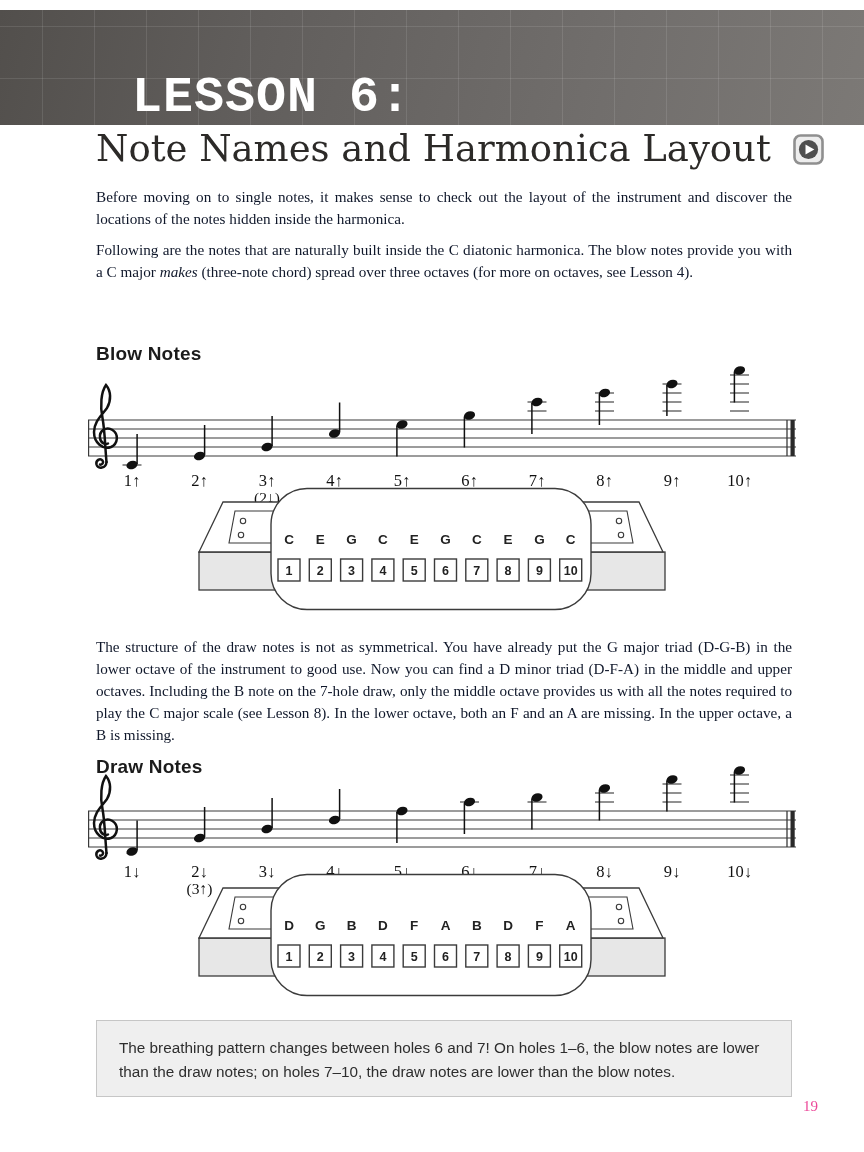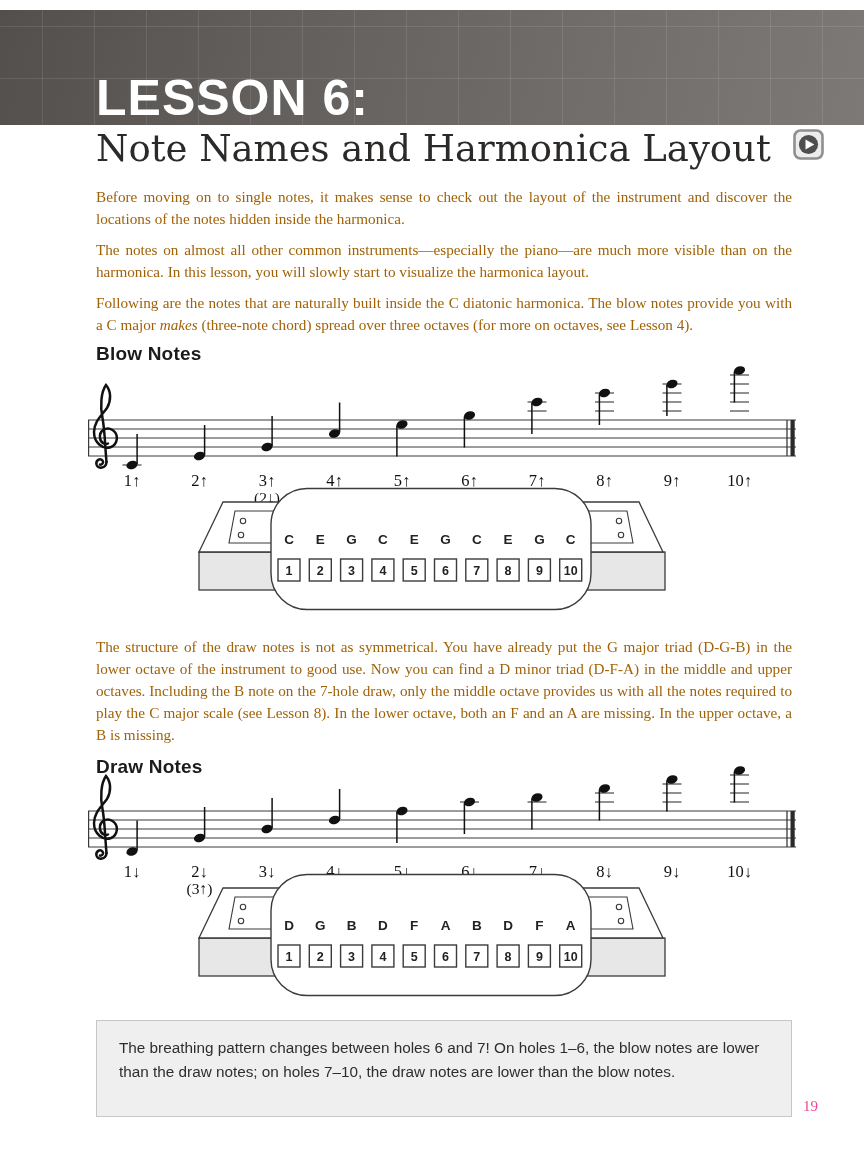--- a/index.html
+++ b/index.html
@@ -12,52 +12,52 @@
     position:absolute;left:0;top:10px;width:864px;height:115px;
     background-image:
       linear-gradient(rgba(255,255,255,0.10) 1.5px, transparent 1.5px),
       linear-gradient(90deg, rgba(255,255,255,0.10) 1.5px, transparent 1.5px),
       linear-gradient(105deg,#524f4c 0%,#615e5c 30%,#716e6c 70%,#7c7976 100%);
     background-size:52px 52px,52px 52px,100% 100%;
     background-position:0 16px,42px 0,0 0;
   }
   #lesson-label{
     position:absolute;left:96px;bottom:2px;
-    font-family:Liberation Sans, sans-serif;font-weight:700;
-    font-size:50px;line-height:1;color:#ffffff;letter-spacing:1px;
+    font-family:Liberation Mono, monospace;font-weight:700;
+    font-size:50px;line-height:1;color:#ffffff;letter-spacing:1px;padding-left:36px;
   }
   #title-row{
-    position:absolute;left:96px;top:129px;display:flex;align-items:flex-start;gap:22px;
+    position:absolute;left:96px;top:129px;display:flex;align-items:center;gap:22px;
   }
   #page-title{
     font-family:"DejaVu Serif", serif;font-weight:500;
     font-size:37px;line-height:1.1;color:#2c2a28;white-space:nowrap;
   }
   .play-icon{display:inline-block;width:31px;height:31px;cursor:pointer;}
   
   .bodytext{
     position:absolute;left:96px;width:696px;
-    font-size:15.2px;line-height:22px;text-align:justify;color:#a16207;
+    font-size:15.2px;line-height:22px;text-align:justify;color:#0f172a;
   }
   .bodytext p{margin:0 0 9px 0;}
   .bodytext em{font-style:italic;}
   .section-heading{
     position:absolute;left:96px;
     font-family:"Liberation Sans", sans-serif;font-weight:600;
     font-size:19px;color:#1b1b1b;letter-spacing:0.2px;
   }
   
   .staff-wrap{position:absolute;left:86px;width:712px;height:146px;}
   .harmonica-wrap{position:absolute;left:197px;width:470px;height:126px;}
   svg{display:block;}
   
   #note-box{
     position:absolute;left:96px;top:1020px;width:696px;box-sizing:border-box;
     background:#efefef;border:1px solid #c6c6c6;
-    padding:15px 22px 32px 22px;
+    padding:15px 22px 12px 22px;
   }
   #note-box-text{
     font-family:"Liberation Sans", sans-serif;
     font-size:15.3px;line-height:24px;color:#2e2e2e;
   }
   #page-number{
     position:absolute;right:46px;top:1098px;
     font-size:15px;color:#ec4899;
   }
 </style>
@@ -76,21 +76,20 @@
       <svg width="31" height="31" viewBox="0 0 31 31">
         <rect x="1.5" y="1.5" width="28" height="28" rx="6" fill="#ededed" stroke="#8f8f8f" stroke-width="2.6"></rect>
         <circle cx="15.5" cy="15.5" r="9.6" fill="#4f4f4f"></circle>
         <polygon points="12.5,10.6 21.3,15.5 12.5,20.4" fill="#ffffff"></polygon>
       </svg>
     </span>
   </div>
 
   <div class="bodytext" style="top:186px;">
     <p>Before moving on to single notes, it makes sense to check out the layout of the instrument and discover the locations of the notes hidden inside the harmonica.</p>
-    <p>The notes on almost all other common instruments—especially the piano—are much more visible than on the harmonica. In this lesson, you will slowly start to visualize the harmonica layout.</p>
     <p><span>Following are the notes that are naturally built inside the C diatonic harmonica. The blow notes provide you with a C major </span><em>makes</em><span> (three-note chord) spread over three octaves (for more on octaves, see Lesson 4).</span></p>
   </div>
 
   <div class="section-heading" style="top:343px;text-align:center;">Blow Notes</div>
   <div class="staff-wrap" style="top:362px;" id="blow-staff">
       <svg width="712" height="146" viewBox="0 0 712 146">
         <line x1="2" y1="94" x2="710" y2="94" stroke="#3a3a3a" stroke-width="1.15"></line>
         <line x1="2" y1="85" x2="710" y2="85" stroke="#3a3a3a" stroke-width="1.15"></line>
         <line x1="2" y1="76" x2="710" y2="76" stroke="#3a3a3a" stroke-width="1.15"></line>
         <line x1="2" y1="67" x2="710" y2="67" stroke="#3a3a3a" stroke-width="1.15"></line>

